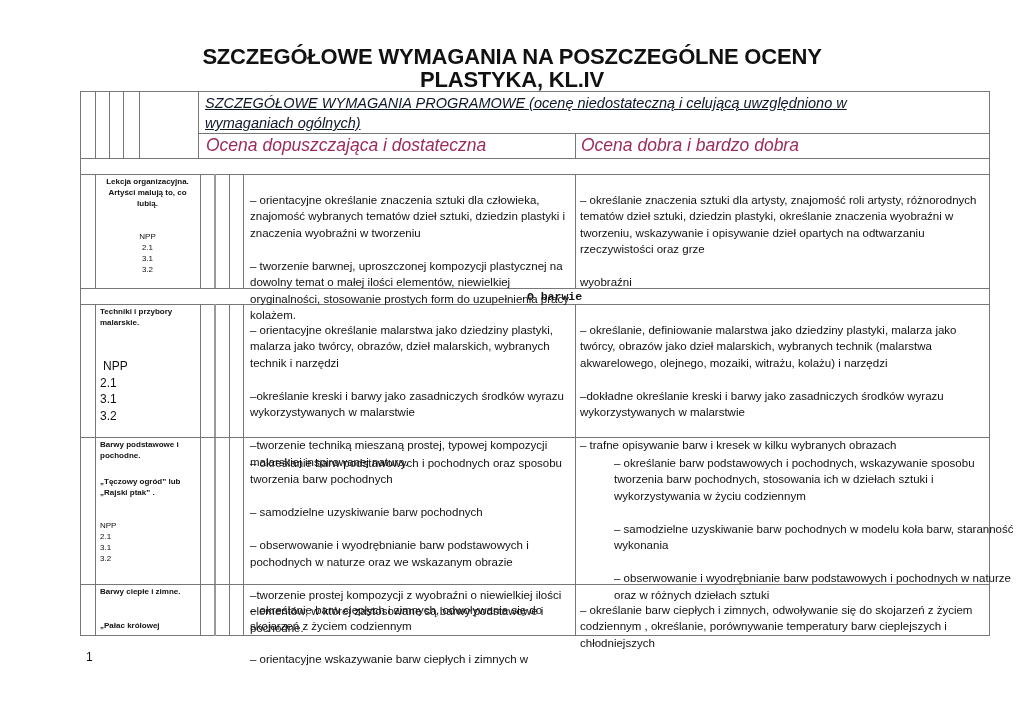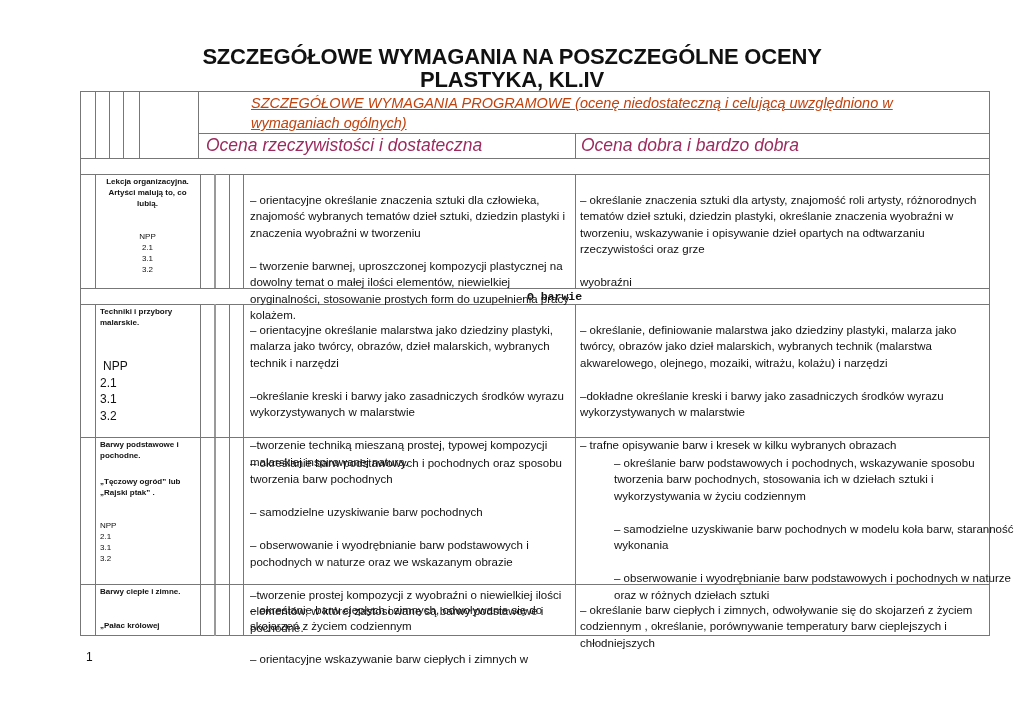--- a/index.html
+++ b/index.html
@@ -3,21 +3,21 @@
 <meta charset="utf-8">
 <style>
   html, body { margin:0; padding:0; background:#ffffff; }
   body { width:1024px; height:724px; position:relative; overflow:hidden; font-family:"Liberation Sans", sans-serif; color:#111; }
   .title { position:absolute; left:0; width:1024px; text-align:center; font-weight:bold; font-size:22px; letter-spacing:-0.2px; color:#111; }
   .t1 { top:44px; }
   .t2 { top:67px; }
   .box { position:absolute; border:1px solid #777; box-sizing:border-box; }
   .vl { position:absolute; width:0; border-left:1px solid #777; }
   .hl { position:absolute; height:0; border-top:1px solid #777; }
-  .prog { position:absolute; left:205px; top:93px; width:690px; font-style:italic; font-size:14.5px; line-height:20px; color:#c2410c; text-decoration:underline;margin-left:46px; }
+  .prog { position:absolute; left:205px; top:93px; width:690px; font-style:italic; font-size:14.5px; line-height:20px; color:#0f172a; text-decoration:underline; }
   .grade { position:absolute; top:135px; font-style:italic; font-size:17.5px; color:#9b2a5d; }
   .lesson { position:absolute; left:100px; font-size:8px; line-height:11px; color:#111; }
   .lesson .b { font-weight:bold; }
   .cell { position:absolute; font-size:11.5px; line-height:16.5px; color:#111; white-space:pre-line; }
   .cell .ind { display:block; padding-left:24px; text-indent:-24px; }
   .section { position:absolute; top:290px; left:80px; width:909px; text-align:center; font-weight:bold; font-size:11.5px;font-family:Liberation Mono, monospace; }
   .section span { position:relative; left:20px; }
   .pagenum { position:absolute; left:86px; top:650px; font-size:12px; }
   .npp-big { font-size:12px; line-height:16.5px; }
 </style>
@@ -33,21 +33,21 @@
 <div class="vl" style="left:109px; top:91px; height:67px;"></div>
 <div class="vl" style="left:123px; top:91px; height:67px;"></div>
 <div class="vl" style="left:139px; top:91px; height:67px;"></div>
 <div class="vl" style="left:198px; top:91px; height:67px;"></div>
 <div class="vl" style="left:575px; top:133px; height:25px;"></div>
 <div class="hl" style="left:198px; top:133px; width:792px;"></div>
 <div class="hl" style="left:80px; top:158px; width:910px;"></div>
 <div class="hl" style="left:80px; top:174px; width:910px;"></div>
 
 <div class="prog">SZCZEGÓŁOWE WYMAGANIA PROGRAMOWE (ocenę niedostateczną i celującą uwzględniono w wymaganiach ogólnych)</div>
-<div class="grade" style="left:206px;">Ocena rzeczywistości i dostateczna</div>
+<div class="grade" style="left:206px;">Ocena dopuszczająca i dostateczna</div>
 <div class="grade" style="left:581px;">Ocena dobra i bardzo dobra</div>
 
 <div class="vl" style="left:95px; top:174px; height:114px;"></div>
 <div class="vl" style="left:200px; top:174px; height:114px;"></div>
 <div class="vl" style="left:214px; top:174px; height:114px; border-left:2px solid #999;"></div>
 <div class="vl" style="left:229px; top:174px; height:114px;"></div>
 <div class="vl" style="left:243px; top:174px; height:114px;"></div>
 <div class="vl" style="left:575px; top:174px; height:114px;"></div>
 <div class="hl" style="left:80px; top:288px; width:910px;"></div>
 <div class="hl" style="left:80px; top:304px; width:910px;"></div>

